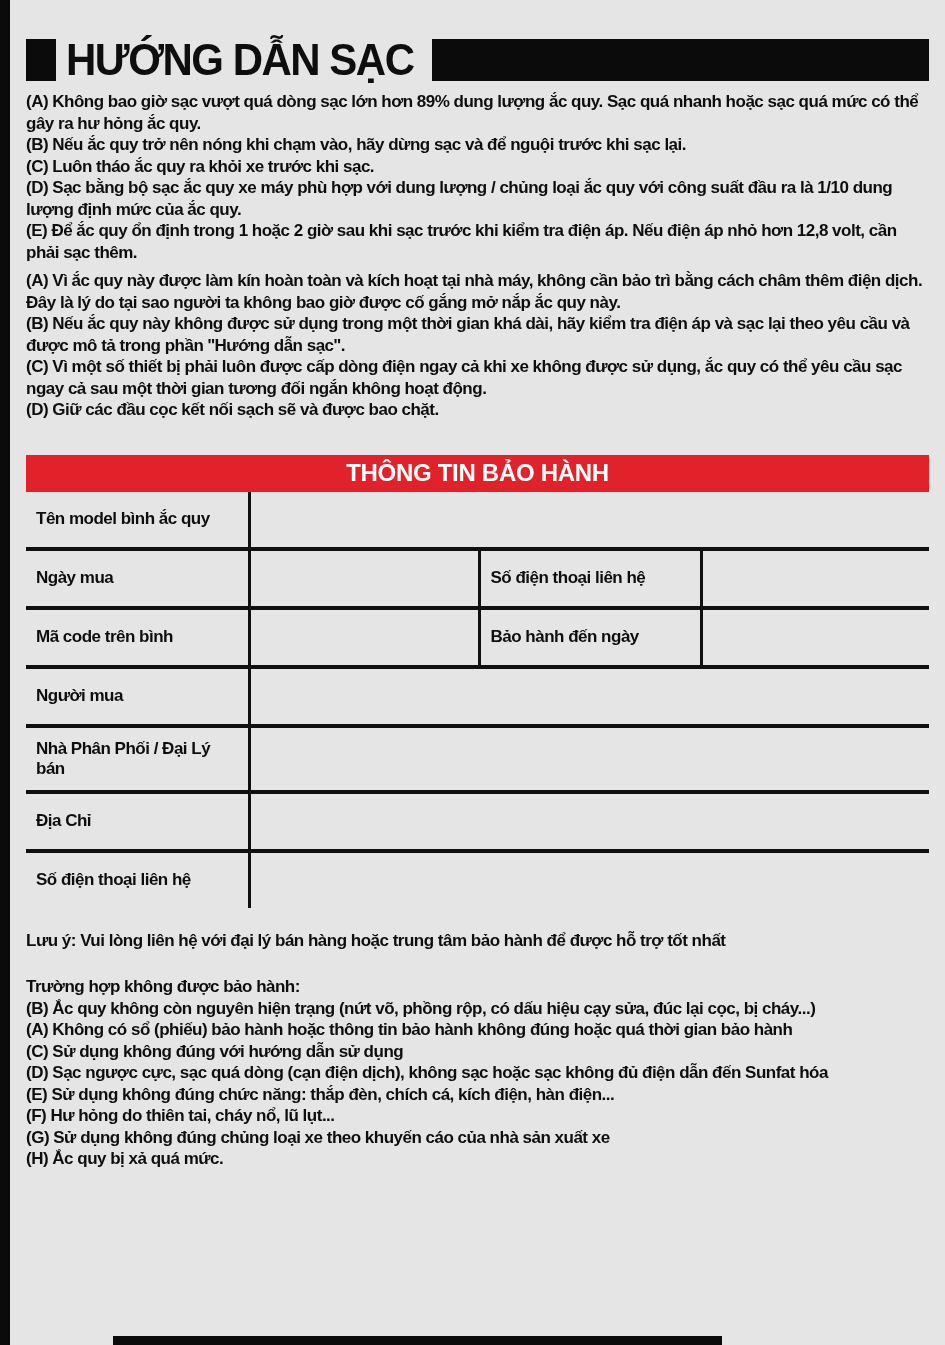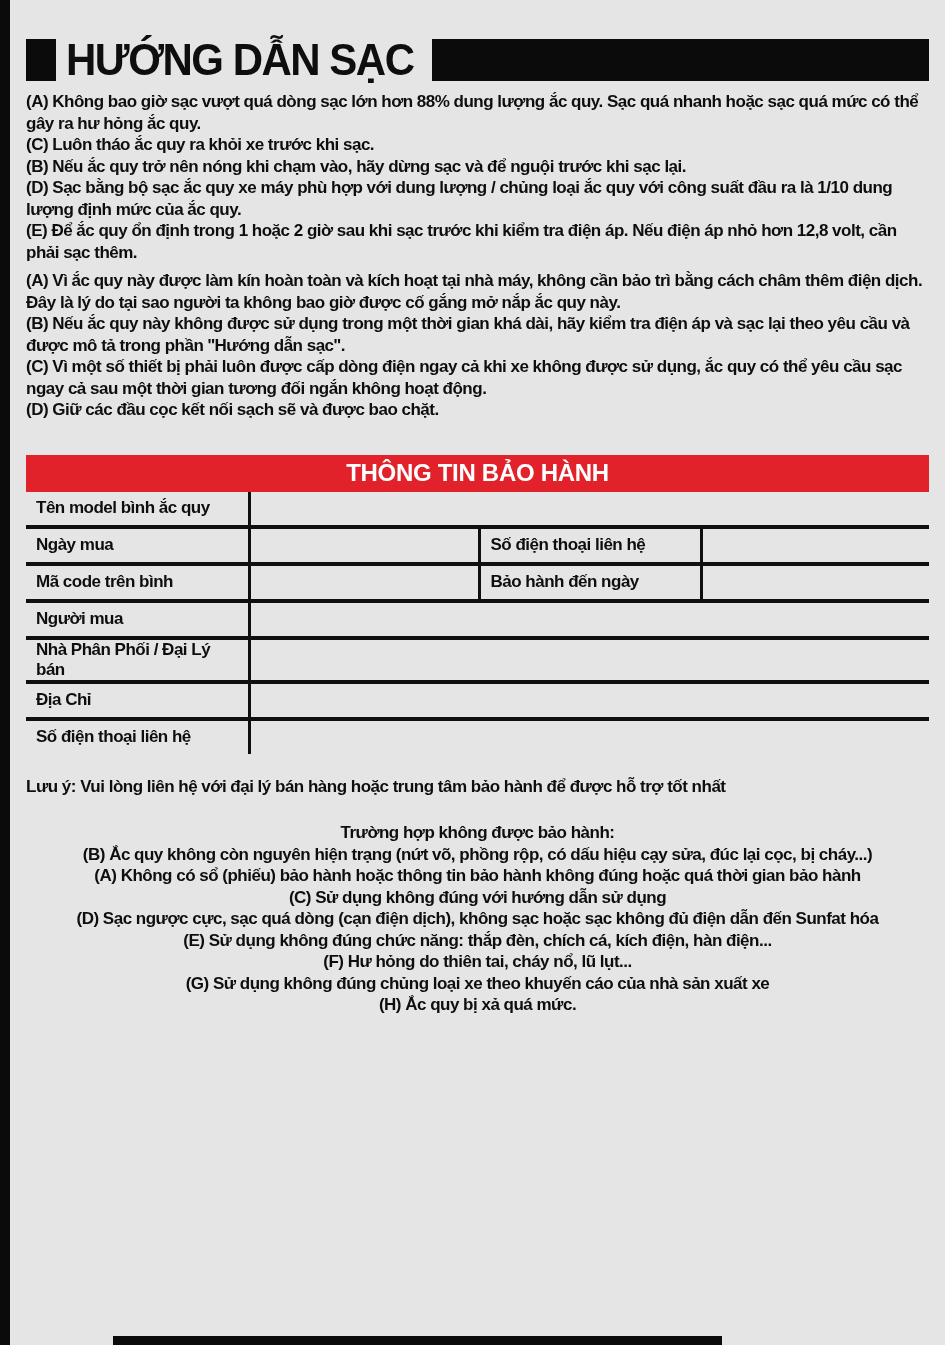--- a/index.html
+++ b/index.html
@@ -32,48 +32,48 @@
     letter-spacing:-0.5px;font-weight:bold;
   }
   .sect2{margin-top:14px;}
   .warranty{margin-top:34px;}
   .warranty-header{
     height:37px;display:flex;align-items:center;justify-content:center;
     color:#ffffff;font-size:24px;font-weight:bold;letter-spacing:-0.3px;
   }
   table.wtable{border-collapse:collapse;width:100%;table-layout:fixed;}
   table.wtable td{
-    height:33px;padding:0 10px;font-size:17px;vertical-align:middle;
+    height:33px;padding:11px 10px;font-size:17px;vertical-align:middle;
     border-bottom:4px solid #101010;letter-spacing:-0.5px;
   }
   table.wtable td.lbl{font-weight:bold;border-right:3px solid #101010;}
   table.wtable td.val-mid{border-right:3px solid #101010;}
   table.wtable tr.last td{border-bottom:none;}
   .note{margin:0;font-size:17px;line-height:21.5px;letter-spacing:-0.5px;font-weight:bold;}
   .note-contact{margin-top:22px;}
   .note-conditions{margin-top:19px;}
-  .exclusions{margin-top:25px;text-align:center;}
+  .exclusions{margin-top:25px;}
 </style>
 </head>
 <body>
 
 <div class="page">
   <div class="left-trim"></div>
 
   <div class="content">
 
     <div class="section-head">
       <div class="head-square"></div>
       <h1 class="head-title">HƯỚNG DẪN SẠC</h1>
       <div class="head-bar"></div>
     </div>
     <div class="para-block">
-      <p class="line">(A) Không bao giờ sạc vượt quá dòng sạc lớn hơn 88% dung lượng ắc quy. Sạc quá nhanh hoặc sạc quá mức có thể gây ra hư hỏng ắc quy.</p>
+      <p class="line">(A) Không bao giờ sạc vượt quá dòng sạc lớn hơn 89% dung lượng ắc quy. Sạc quá nhanh hoặc sạc quá mức có thể gây ra hư hỏng ắc quy.</p>
+      <p class="line">(B) Nếu ắc quy trở nên nóng khi chạm vào, hãy dừng sạc và để nguội trước khi sạc lại.</p>
       <p class="line">(C) Luôn tháo ắc quy ra khỏi xe trước khi sạc.</p>
-      <p class="line">(B) Nếu ắc quy trở nên nóng khi chạm vào, hãy dừng sạc và để nguội trước khi sạc lại.</p>
       <p class="line">(D) Sạc bằng bộ sạc ắc quy xe máy phù hợp với dung lượng / chủng loại ắc quy với công suất đầu ra là 1/10 dung lượng định mức của ắc quy.</p>
       <p class="line">(E) Để ắc quy ổn định trong 1 hoặc 2 giờ sau khi sạc trước khi kiểm tra điện áp. Nếu điện áp nhỏ hơn 12,8 volt, cần phải sạc thêm.</p>
     </div>
 
     <div class="para-block">
       <p class="line">(A) Vì ắc quy này được làm kín hoàn toàn và kích hoạt tại nhà máy, không cần bảo trì bằng cách châm thêm điện dịch.  Đây là lý do tại sao người ta không bao giờ được cố gắng mở nắp ắc quy này.</p>
       <p class="line">(B) Nếu ắc quy này không được sử dụng trong một thời gian khá dài, hãy kiểm tra điện áp và sạc lại theo yêu cầu và được mô tả trong phần ''Hướng dẫn sạc''.</p>
       <p class="line">(C) Vì một số thiết bị phải luôn được cấp dòng điện ngay cả khi xe không được sử dụng, ắc quy có thể yêu cầu sạc ngay cả sau một thời gian tương đối ngắn không hoạt động.</p>
       <p class="line">(D) Giữ các đầu cọc kết nối sạch sẽ và được bao chặt.</p>
     </div>

